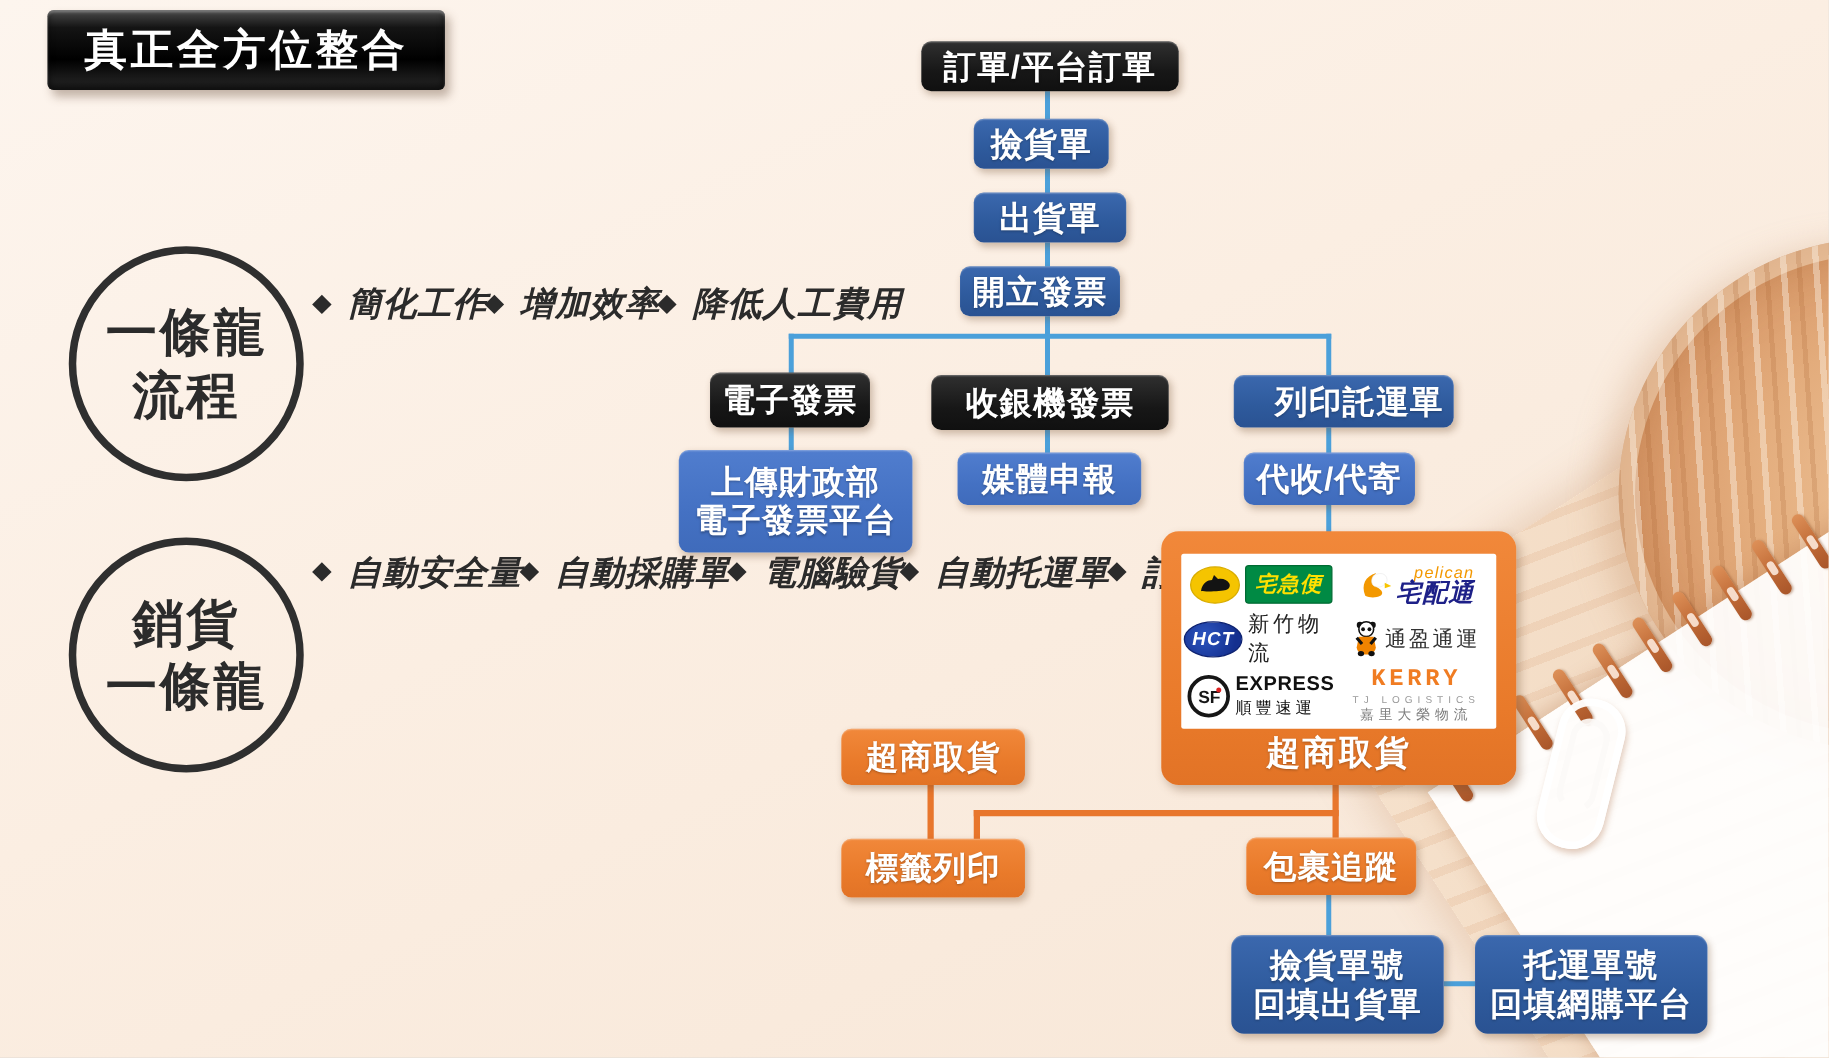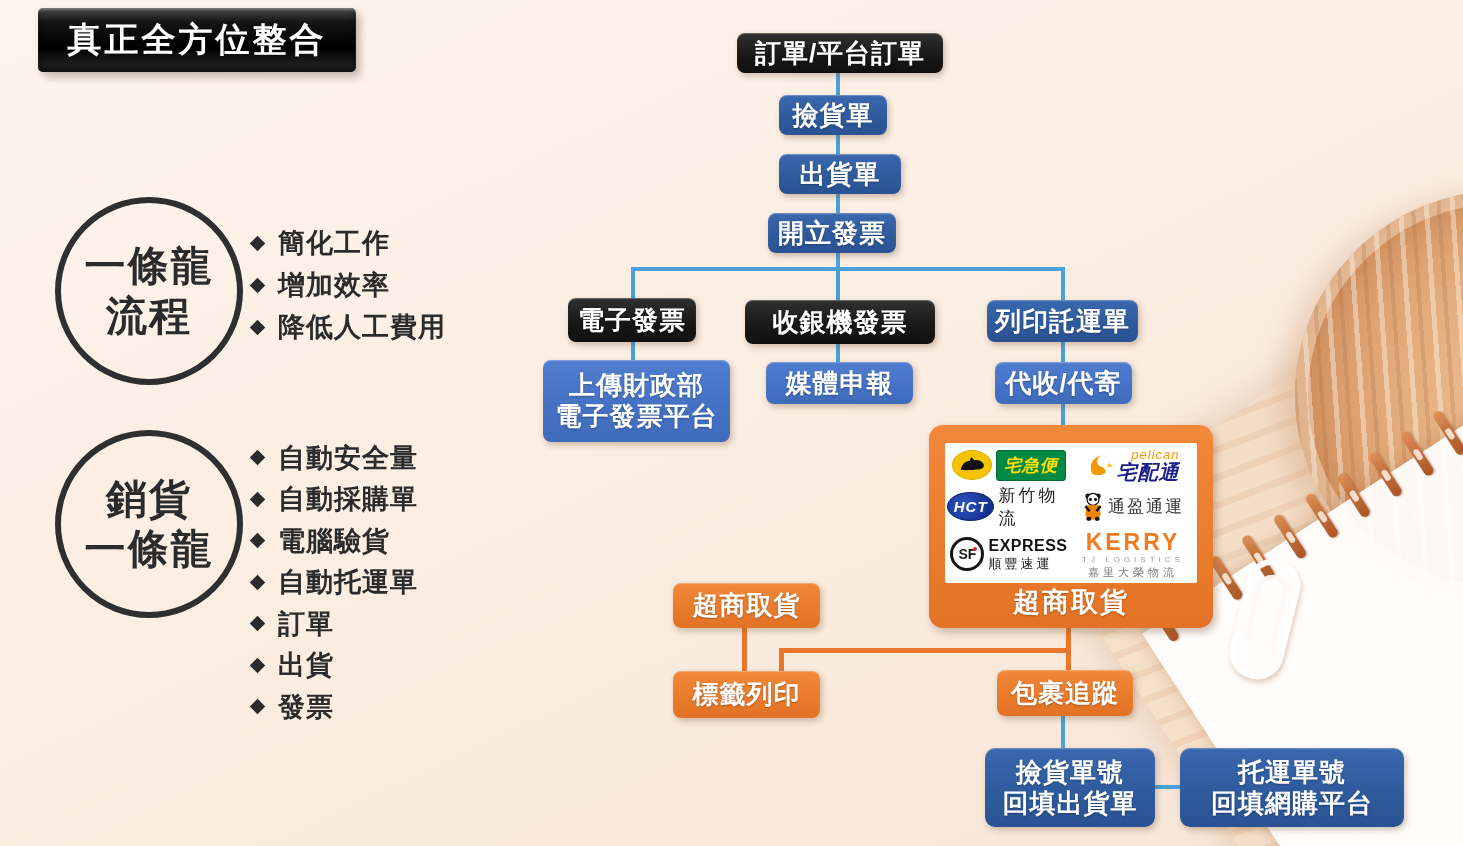--- a/index.html
+++ b/index.html
@@ -63,21 +63,21 @@
     background:linear-gradient(180deg,#4b4b4b 0%,#141414 22%,#000 62%,#2c2c2c 100%);
     border-radius:5px;color:#fff;font-size:34px;font-weight:700;letter-spacing:3px;
     box-shadow:4px 5px 8px rgba(90,60,40,.35),inset 0 2px 2px rgba(255,255,255,.28),inset 0 -4px 6px rgba(0,0,0,.7);
   }
   
   .ring-circle{
     position:absolute;width:176px;height:176px;border:6px solid #2f2f2f;border-radius:50%;
     display:flex;flex-direction:column;align-items:center;justify-content:center;
     color:#2b2b2b;font-size:41px;font-weight:700;line-height:1.22;letter-spacing:2px;
   }
-  .bullets{position:absolute;display:flex;flex-direction:column;}
+  .bullets{position:absolute;display:flex;flex-direction:row;font-style:italic;}
   .bullet{display:flex;align-items:center;font-size:27px;font-weight:700;color:#2b2b2b;letter-spacing:1px;}
   .g1 .bullet{height:42px;}
   .g2 .bullet{height:41.5px;}
   .diamond{width:11px;height:11px;background:#2b2b2b;transform:rotate(45deg);margin-right:15px;flex:none;}
   
   .box{
     position:absolute;display:flex;flex-direction:column;align-items:center;justify-content:center;
     color:#fff;font-weight:700;text-align:center;border-radius:8px;font-size:26px;letter-spacing:1px;
     line-height:1.18;text-shadow:0 1px 2px rgba(0,0,0,.28);
     box-shadow:2px 3px 6px rgba(110,70,40,.32),inset 0 1px 1px rgba(255,255,255,.28);
@@ -121,21 +121,21 @@
   .ty-name{color:#333;font-size:17px;letter-spacing:2px;font-weight:500;}
   .sf-circle{
     width:34px;height:34px;border:3px solid #161616;border-radius:50%;box-sizing:border-box;
     display:flex;align-items:center;justify-content:center;color:#161616;font-weight:800;font-size:14px;position:relative;
   }
   .sf-circle i{position:absolute;right:4px;top:7px;width:4px;height:4px;border-radius:50%;background:#d22;}
   .sf-col{display:flex;flex-direction:column;align-items:flex-start;line-height:1.05;}
   .sf-express{color:#111;font-weight:800;font-size:16px;letter-spacing:.5px;}
   .sf-cn{color:#111;font-size:13px;letter-spacing:3px;margin-top:2px;}
   .kerry-col{display:flex;flex-direction:column;align-items:center;line-height:1.05;}
-  .kerry-name{color:#F07C22;font-weight:800;font-size:23px;letter-spacing:3px;}
+  .kerry-name{color:#F07C22;font-weight:800;font-size:19px;letter-spacing:3px;font-family:Liberation Mono, monospace;}
   .kerry-sub{color:#9a9a9a;font-size:8px;letter-spacing:4px;margin-top:2px;}
   .kerry-cn{color:#7d7d7d;font-size:11px;letter-spacing:4px;margin-top:3px;font-family:Liberation Serif, serif;}
   .two-line{font-size:26px;}
 </style>
 </head>
 <body>
 
 <div class="stage">
 
   <div class="bg-table"></div>
@@ -239,21 +239,21 @@
   <div class="line orange" style="left:779px;top:648px;width:292px;height:5px;"></div>
   <div class="line orange" style="left:1066px;top:628px;width:5px;height:43px;"></div>
 
   <div class="box black" style="left:737px;top:33px;width:206px;height:40px;">訂單/平台訂單</div>
   <div class="box dblue" style="left:779px;top:95px;width:108px;height:40px;">撿貨單</div>
   <div class="box dblue" style="left:779px;top:154px;width:122px;height:40px;">出貨單</div>
   <div class="box dblue" style="left:768px;top:213px;width:128px;height:40px;">開立發票</div>
 
   <div class="box black" style="left:568px;top:298px;width:128px;height:44px;">電子發票</div>
   <div class="box black" style="left:745px;top:300px;width:190px;height:44px;">收銀機發票</div>
-  <div class="box dblue" style="left:987px;top:300px;width:151px;height:42px;">列印託運單</div>
+  <div class="box dblue" style="left:987px;top:300px;width:151px;height:42px;padding-left:25px;">列印託運單</div>
 
   <div class="box mblue two-line" style="left:543px;top:360px;width:187px;height:82px;">
     <span>上傳財政部</span>
     <span>電子發票平台</span>
   </div>
   <div class="box mblue" style="left:766px;top:362px;width:147px;height:42px;">媒體申報</div>
   <div class="box mblue" style="left:995px;top:362px;width:137px;height:42px;">代收/代寄</div>
 
   <div class="carriers">
     <div class="panel">
@@ -316,18 +316,18 @@
   </div>
 
   <div class="box orange" style="left:673px;top:583px;width:147px;height:45px;">超商取貨</div>
   <div class="box orange" style="left:673px;top:671px;width:147px;height:47px;">標籤列印</div>
   <div class="box orange" style="left:997px;top:670px;width:136px;height:46px;">包裹追蹤</div>
 
   <div class="box dblue two-line" style="left:985px;top:748px;width:170px;height:79px;border-radius:10px;">
     <span>撿貨單號</span>
     <span>回填出貨單</span>
   </div>
-  <div class="box dblue two-line" style="left:1180px;top:748px;width:224px;height:79px;border-radius:10px;">
+  <div class="box dblue two-line" style="left:1180px;top:748px;width:186px;height:79px;border-radius:10px;">
     <span>托運單號</span>
     <span>回填網購平台</span>
   </div>
 
 </div>
 
 </body></html>

